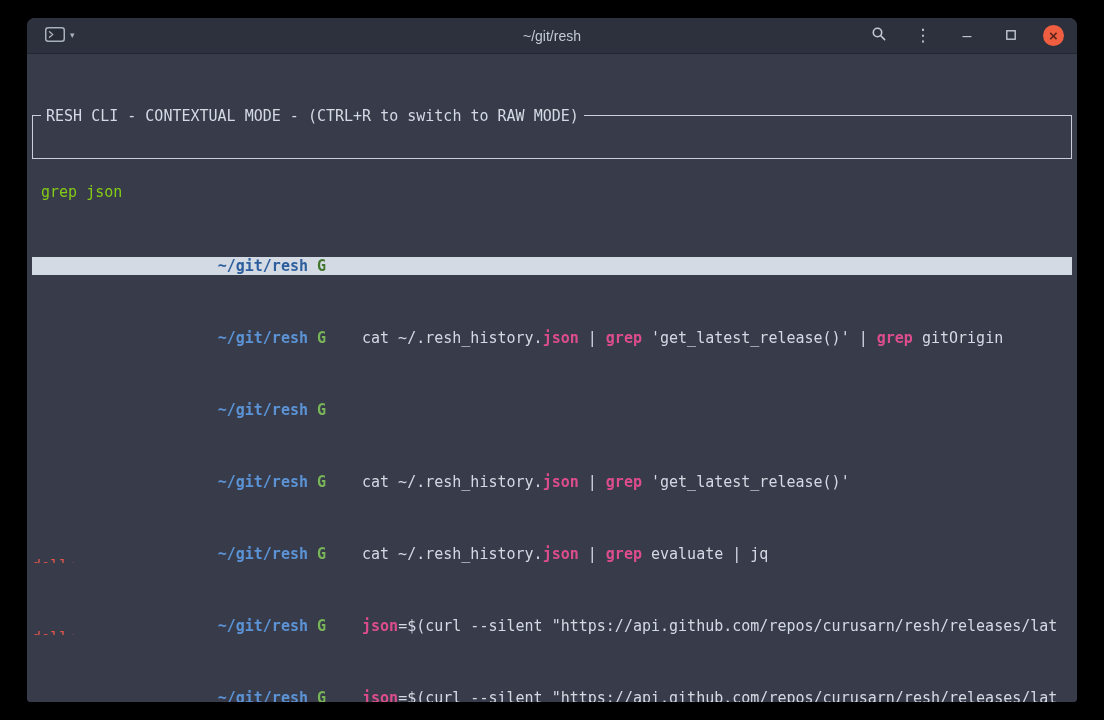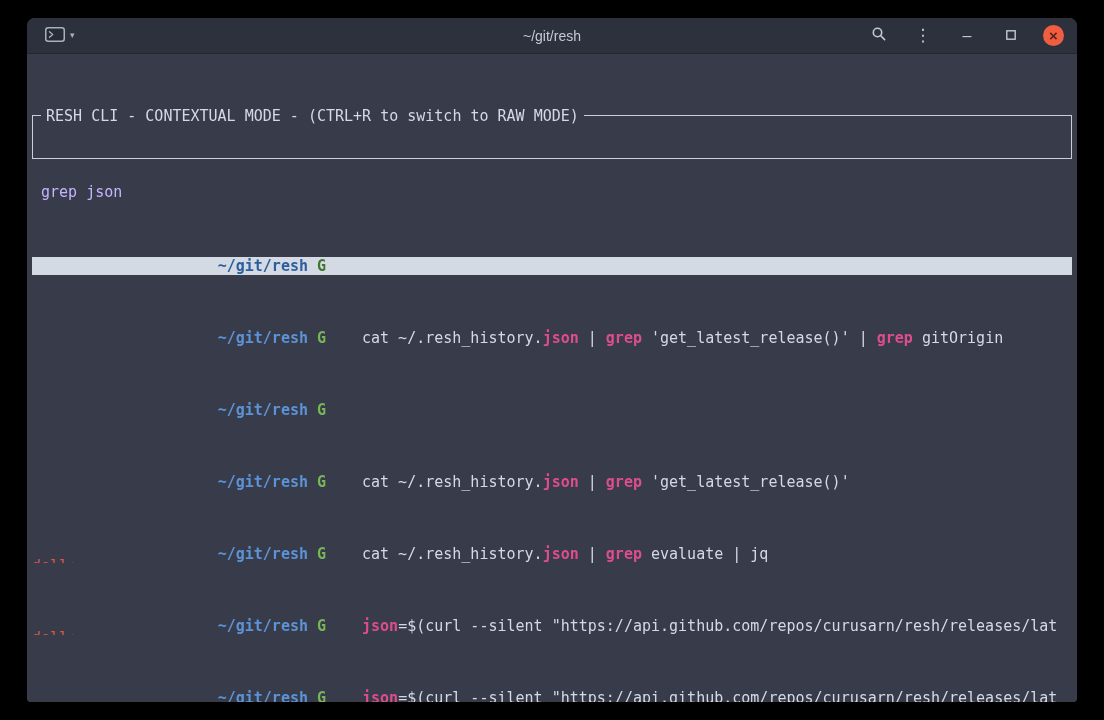--- a/index.html
+++ b/index.html
@@ -46,21 +46,21 @@
     padding:6px 5px 0 5px;
   }
   .search-box {
     position:relative; border:1px solid #c9d0da; height:44px;
     margin-bottom:8px; padding:13px 8px 0 8px;
   }
   .box-title {
     position:absolute; top:-9px; left:8px;
     background:#383c4a; padding:0 5px; color:#d4dae4;
   }
-  .query { color:#c4b5fd; }
+  .query { color:#84cc16; }
   
   .row { display:flex; height:18px; overflow:hidden; }
   .cell-left { flex:none; width:276px; position:relative; text-align:right; }
   .host { position:absolute; left:0; top:12px; color:#de5448; }
   .path.repo { color:#5b93d6; font-weight:bold; }
   .flags { flex:none; width:54px; padding-left:9px; }
   .git { color:#79b657; font-weight:bold; }
   .git:empty, .exit:empty { display:none; }
   .cmd { flex:1 1 auto; overflow:hidden; }
   .hl { color:#dd4d8c; font-weight:bold; font-style:normal; }

